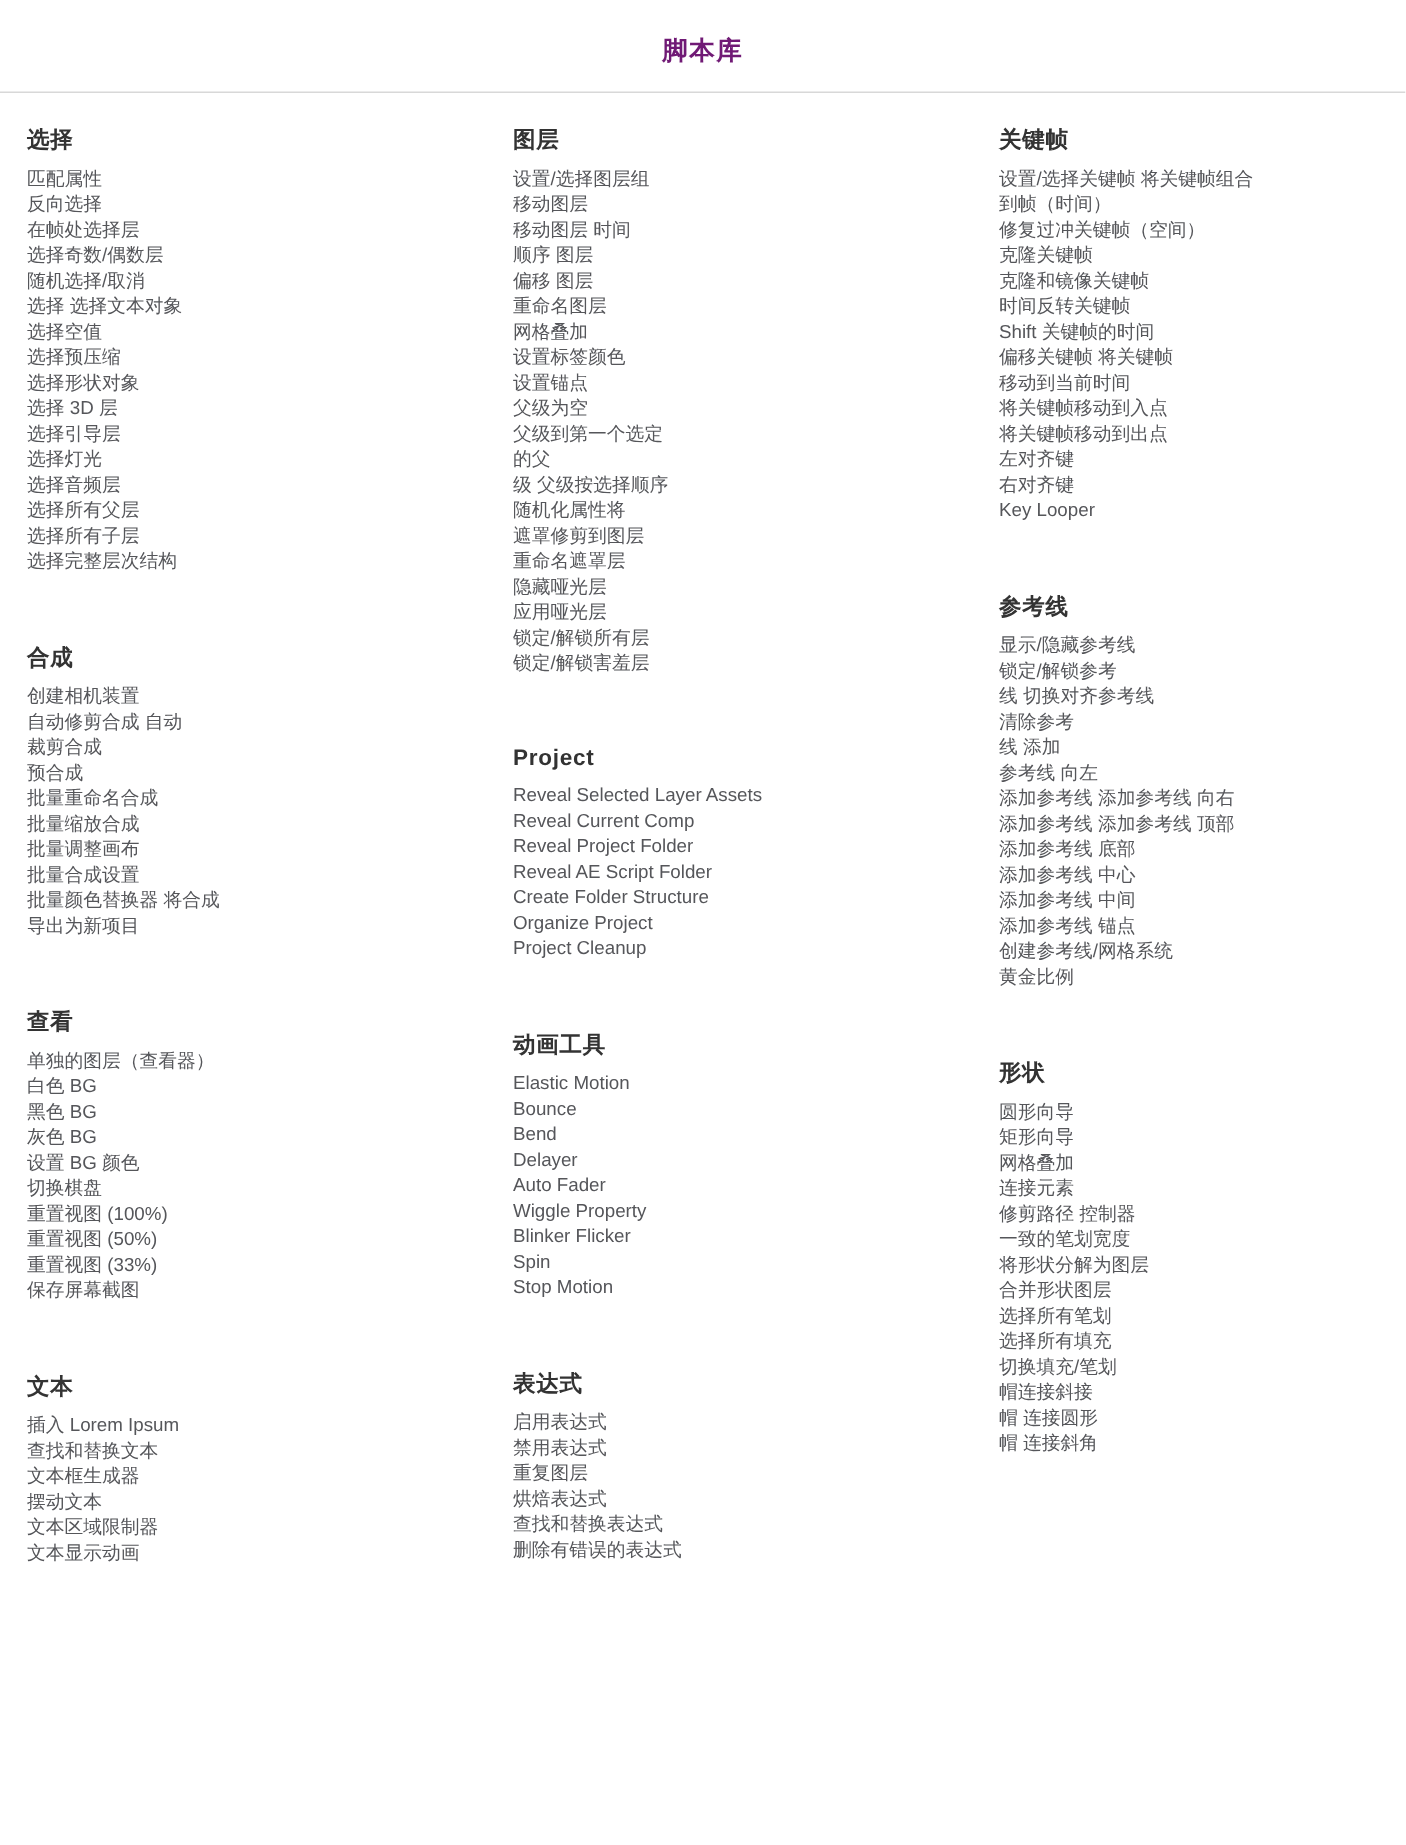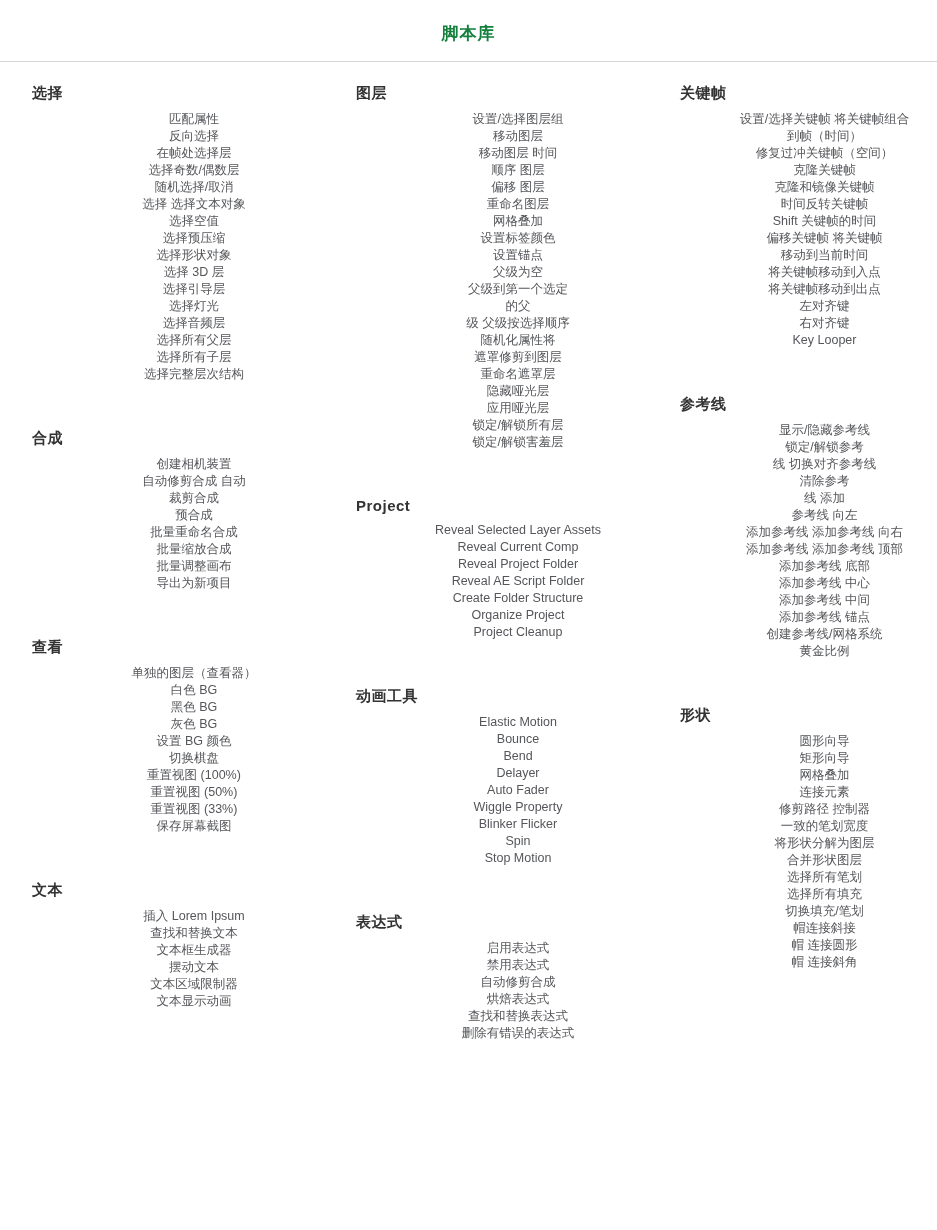--- a/index.html
+++ b/index.html
@@ -11,50 +11,49 @@
   }
   body {
     width: 937px;
     min-height: 1230px;
     color: #444444;
   }
   .page-title {
     text-align: center;
     font-size: 17px;
     font-weight: bold;
-    color: #15803d;
+    color: #701a75;
     padding: 22px 0 16px 0;
     letter-spacing: 1px;
   }
   .title-rule {
     border: none;
     border-top: 1px solid #d8d8d8;
     margin: 0 0 22px 0;
   }
   .grid {
     display: grid;
     grid-template-columns: 324px 324px 289px;
-    padding: 0 0 0 32px;
+    padding: 0 0 0 18px;
   }
   .col { }
   .block {
     margin-bottom: 46px;
   }
   .block-title {
     font-size: 15px;
     font-weight: bold;
     color: #333333;
     margin: 0 0 8px 0;
     letter-spacing: 0.5px;
   }
   .item-list {
     list-style: none;
     margin: 0;
     padding: 0;
-    text-align: center;
   }
   .item-list li {
     font-size: 12.5px;
     line-height: 17px;
     color: #55565a;
     white-space: nowrap;
   }
 </style>
 </head>
 <body>
@@ -90,20 +89,22 @@
     <div class="block">
       <div class="block-title">合成</div>
       <ul class="item-list">
         <li>创建相机装置</li>
         <li>自动修剪合成 自动</li>
         <li>裁剪合成</li>
         <li>预合成</li>
         <li>批量重命名合成</li>
         <li>批量缩放合成</li>
         <li>批量调整画布</li>
+        <li>批量合成设置</li>
+        <li>批量颜色替换器 将合成</li>
         <li>导出为新项目</li>
       </ul>
     </div>
 
     <div class="block">
       <div class="block-title">查看</div>
       <ul class="item-list">
         <li>单独的图层（查看器）</li>
         <li>白色 BG</li>
         <li>黑色 BG</li>
@@ -183,21 +184,21 @@
         <li>Spin</li>
         <li>Stop Motion</li>
       </ul>
     </div>
 
     <div class="block">
       <div class="block-title">表达式</div>
       <ul class="item-list">
         <li>启用表达式</li>
         <li>禁用表达式</li>
-        <li>自动修剪合成</li>
+        <li>重复图层</li>
         <li>烘焙表达式</li>
         <li>查找和替换表达式</li>
         <li>删除有错误的表达式</li>
       </ul>
     </div>
   </div>
 
   <div class="col">
     <div class="block">
       <div class="block-title">关键帧</div>

